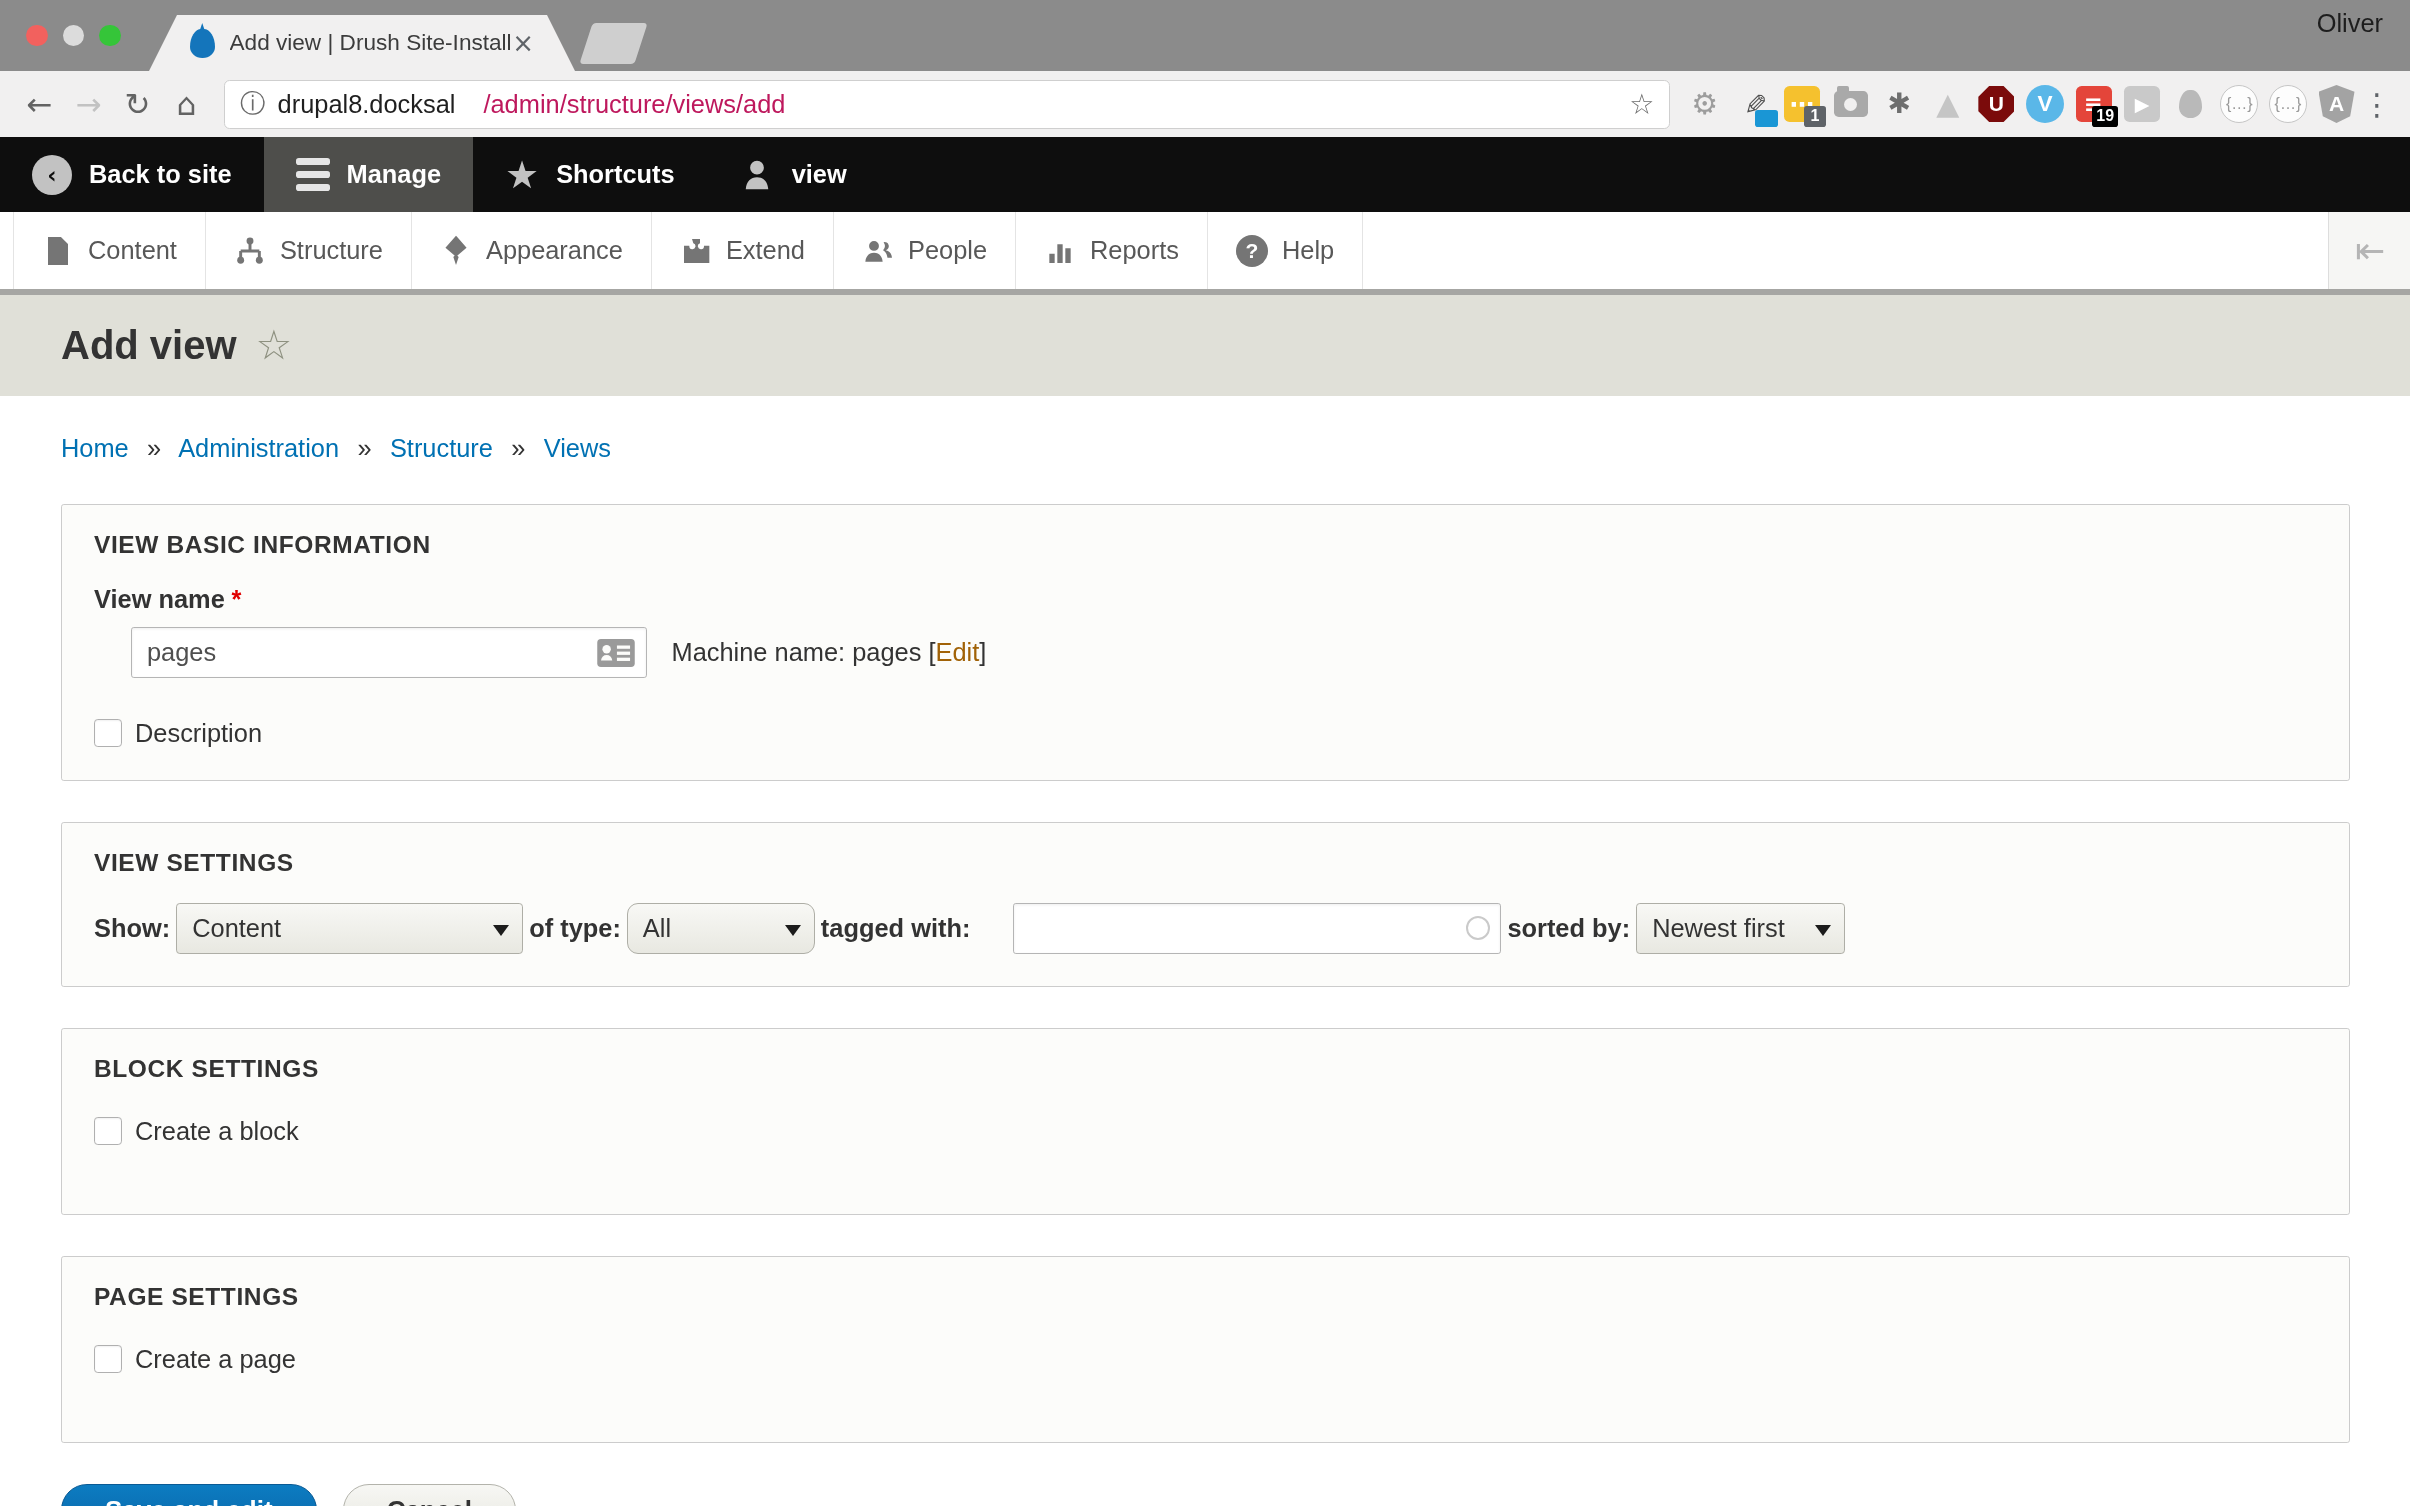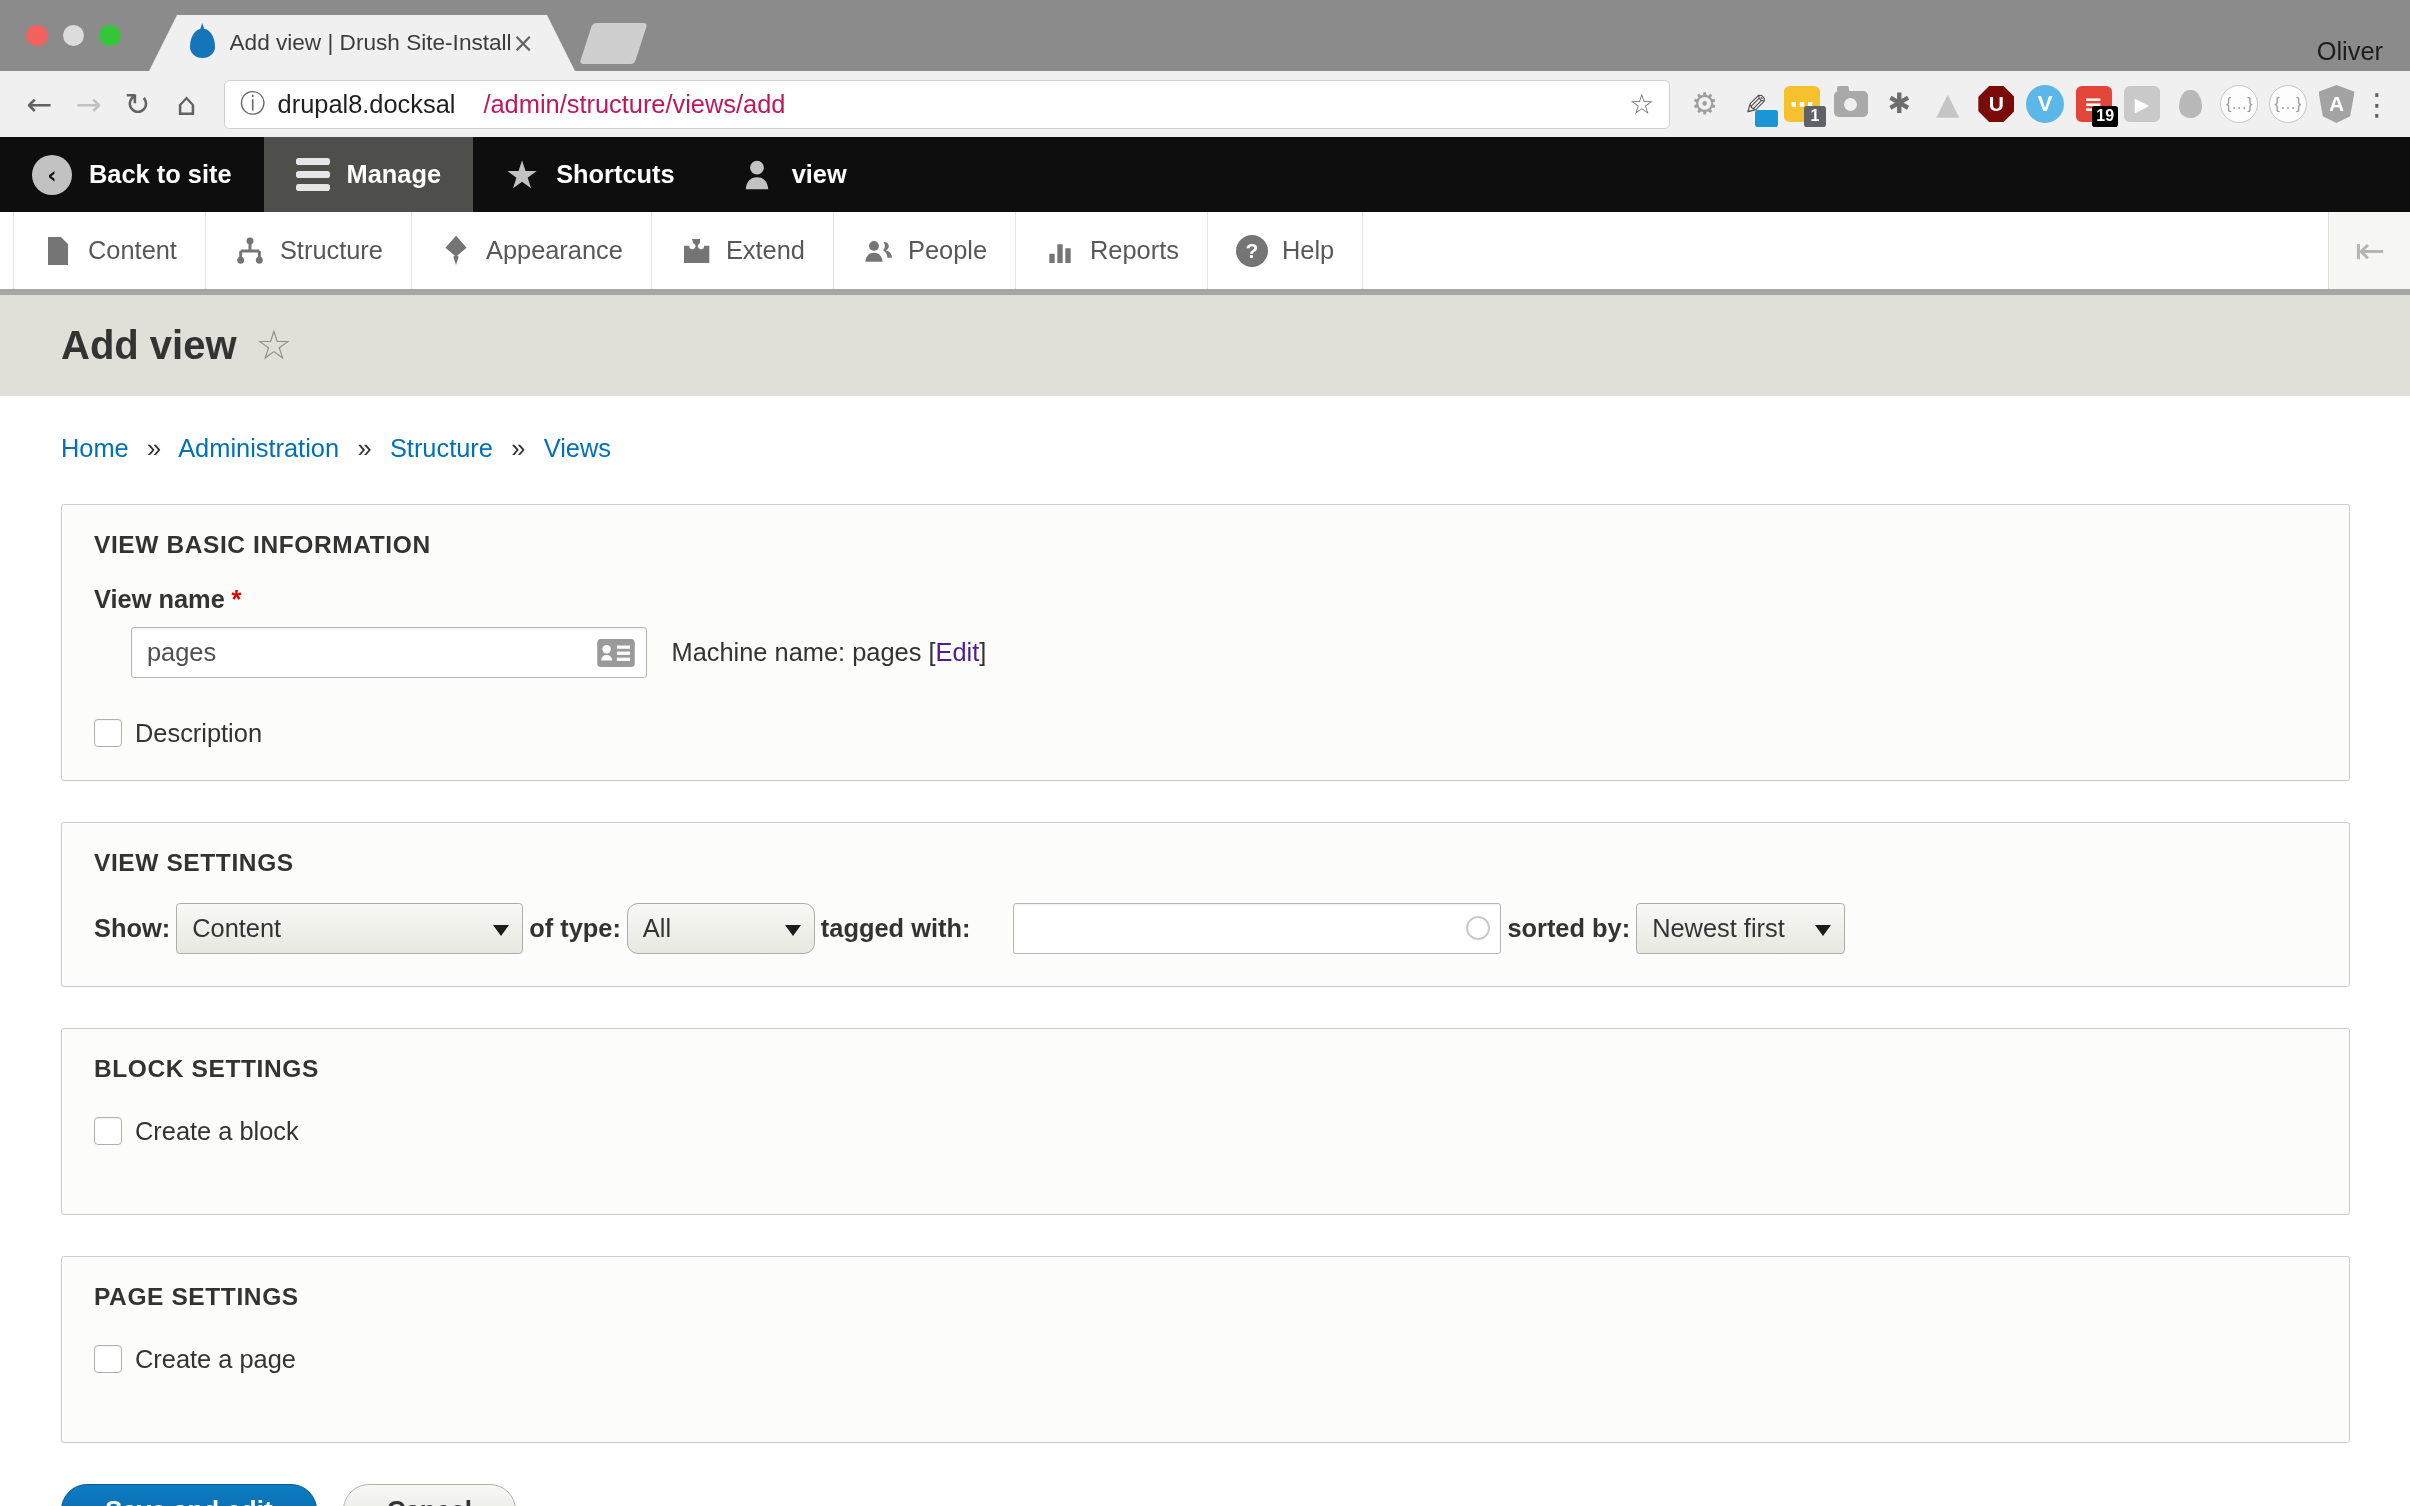--- a/index.html
+++ b/index.html
@@ -16,21 +16,21 @@
   .light.green { background:#35c539; }
   .tab { position:absolute; left:149px; bottom:0; width:426px; height:56px; background:#f1f0f0;
          clip-path:polygon(28px 0, calc(100% - 28px) 0, 100% 100%, 0 100%);
          display:flex; align-items:center; padding:0 41px; }
   .favicon { width:24.5px; height:29px; background:#1475bb; border-radius:46% 46% 50% 50% / 62% 62% 38% 38%; position:relative; flex:none; }
   .favicon::before { content:""; position:absolute; left:8.5px; top:-5.6px; width:7.5px; height:11.3px; background:#1475bb;
          clip-path:polygon(50% 0,100% 100%,0 100%); }
   .tab-title { font-size:22.6px; color:#3c3c3c; margin-left:15px; white-space:nowrap; overflow:hidden; }
   .tab-close { margin-left:auto; font-size:26px; color:#5f6368; line-height:1; }
   .newtab-btn { position:absolute; left:586px; bottom:7.5px; width:55px; height:41px; background:#cfcfcf; transform:skewX(-18deg); border-radius:3.8px; }
-  .window-user { position:absolute; right:28px; top:37px; font-size:25.4px; color:#1d1d1d; }
+  .window-user { position:absolute; right:28px; top:9px; font-size:25.4px; color:#1d1d1d; }
 
   
   .navbar { height:66px; background:#f1f0f0; display:flex; align-items:center; padding:0 15px; }
   .nav-ico { width:49px; text-align:center; font-size:31px; color:#636363; flex:none; line-height:1; }
   .nav-ico.disabled { color:#c2c2c2; }
   .urlbar { flex:1; height:49px; background:#fff; border:0.9px solid #cfcfcf; border-radius:5.6px; margin:0 13px;
             display:flex; align-items:center; padding:0 15px; min-width:0; }
   .info-ico { font-size:25.4px; color:#6a6a6a; margin-right:12.2px; }
   .url-host { font-size:25.4px; color:#1f1f1f; white-space:nowrap; }
   .url-path { font-size:25.4px; color:#be185d; white-space:nowrap;margin-left:28px; }
@@ -106,21 +106,21 @@
 
   .field-label { font-size:25.4px; font-weight:bold; color:#333; margin-bottom:13px; }
   .req { color:#e00000; margin-left:6.6px; }
   .name-row { display:flex; align-items:center; }
   .input-wrap { position:relative; display:inline-flex; }
   .text-input { height:51px; border:0.9px solid #b5b5b5; border-radius:2.8px; background:#fff; font-size:25.4px; color:#4f4f4f;
                 font-family:"Liberation Sans",sans-serif; padding:0 56px 0 15px; box-shadow:inset 0 0.9px 2.8px rgba(0,0,0,.07);margin-left:37px; }
   .vname { width:516px; }
   .machine-icon { position:absolute; right:11.3px; top:11.3px; width:40px; height:30px; }
   .machine-row { margin-left:24.5px; font-size:25.4px; color:#333; }
-  .machine-row a { color:#4c1d95; text-decoration:none; }
+  .machine-row a { color:#a16207; text-decoration:none; }
   .check-row { display:flex; align-items:center; gap:13px; margin-top:41px; font-size:25.4px; color:#333; }
   .checkbox { width:28px; height:28px; border:0.9px solid #b0b0b0; border-radius:3.8px; background:#fff; flex:none;
               box-shadow:inset 0 0.9px 1.9px rgba(0,0,0,.06); }
 
   .settings-row { display:flex; align-items:center; gap:6px; margin-top:3.8px; }
   .inline-label { font-size:25.4px; font-weight:bold; color:#333; white-space:nowrap; }
   .sel { position:relative; height:51px; border:0.9px solid #aeaea6; border-radius:3.8px;
          background:linear-gradient(#f8f8f5,#e8e8e1); display:flex; align-items:center;
          padding:0 43px 0 15px; font-size:25.4px; color:#333; }
   .sel-arrow { position:absolute; right:13px; top:21px; width:0; height:0;

